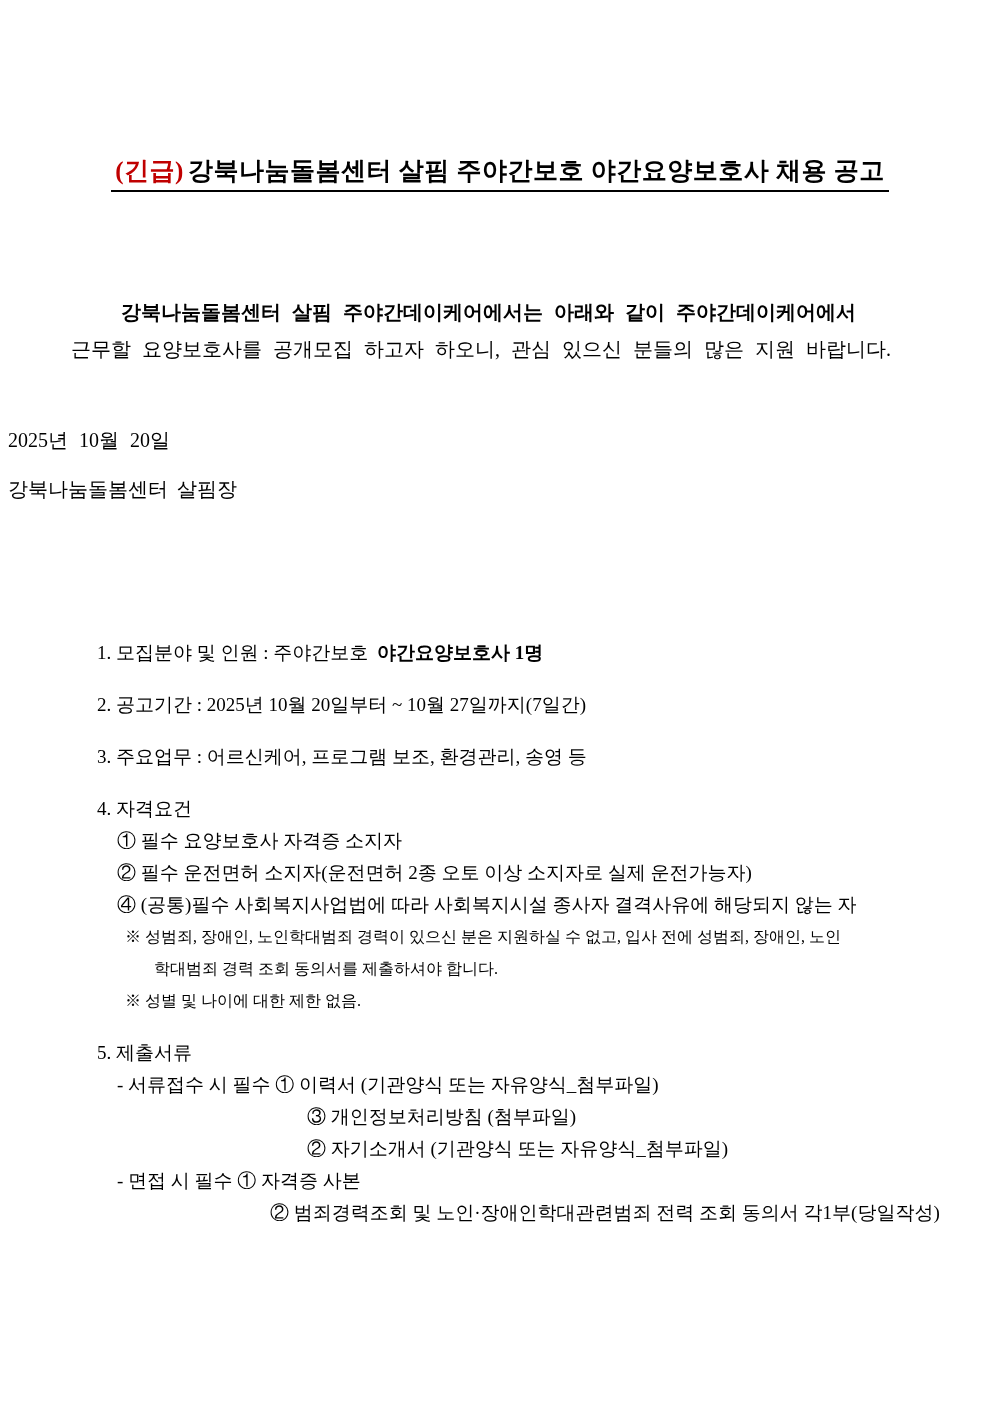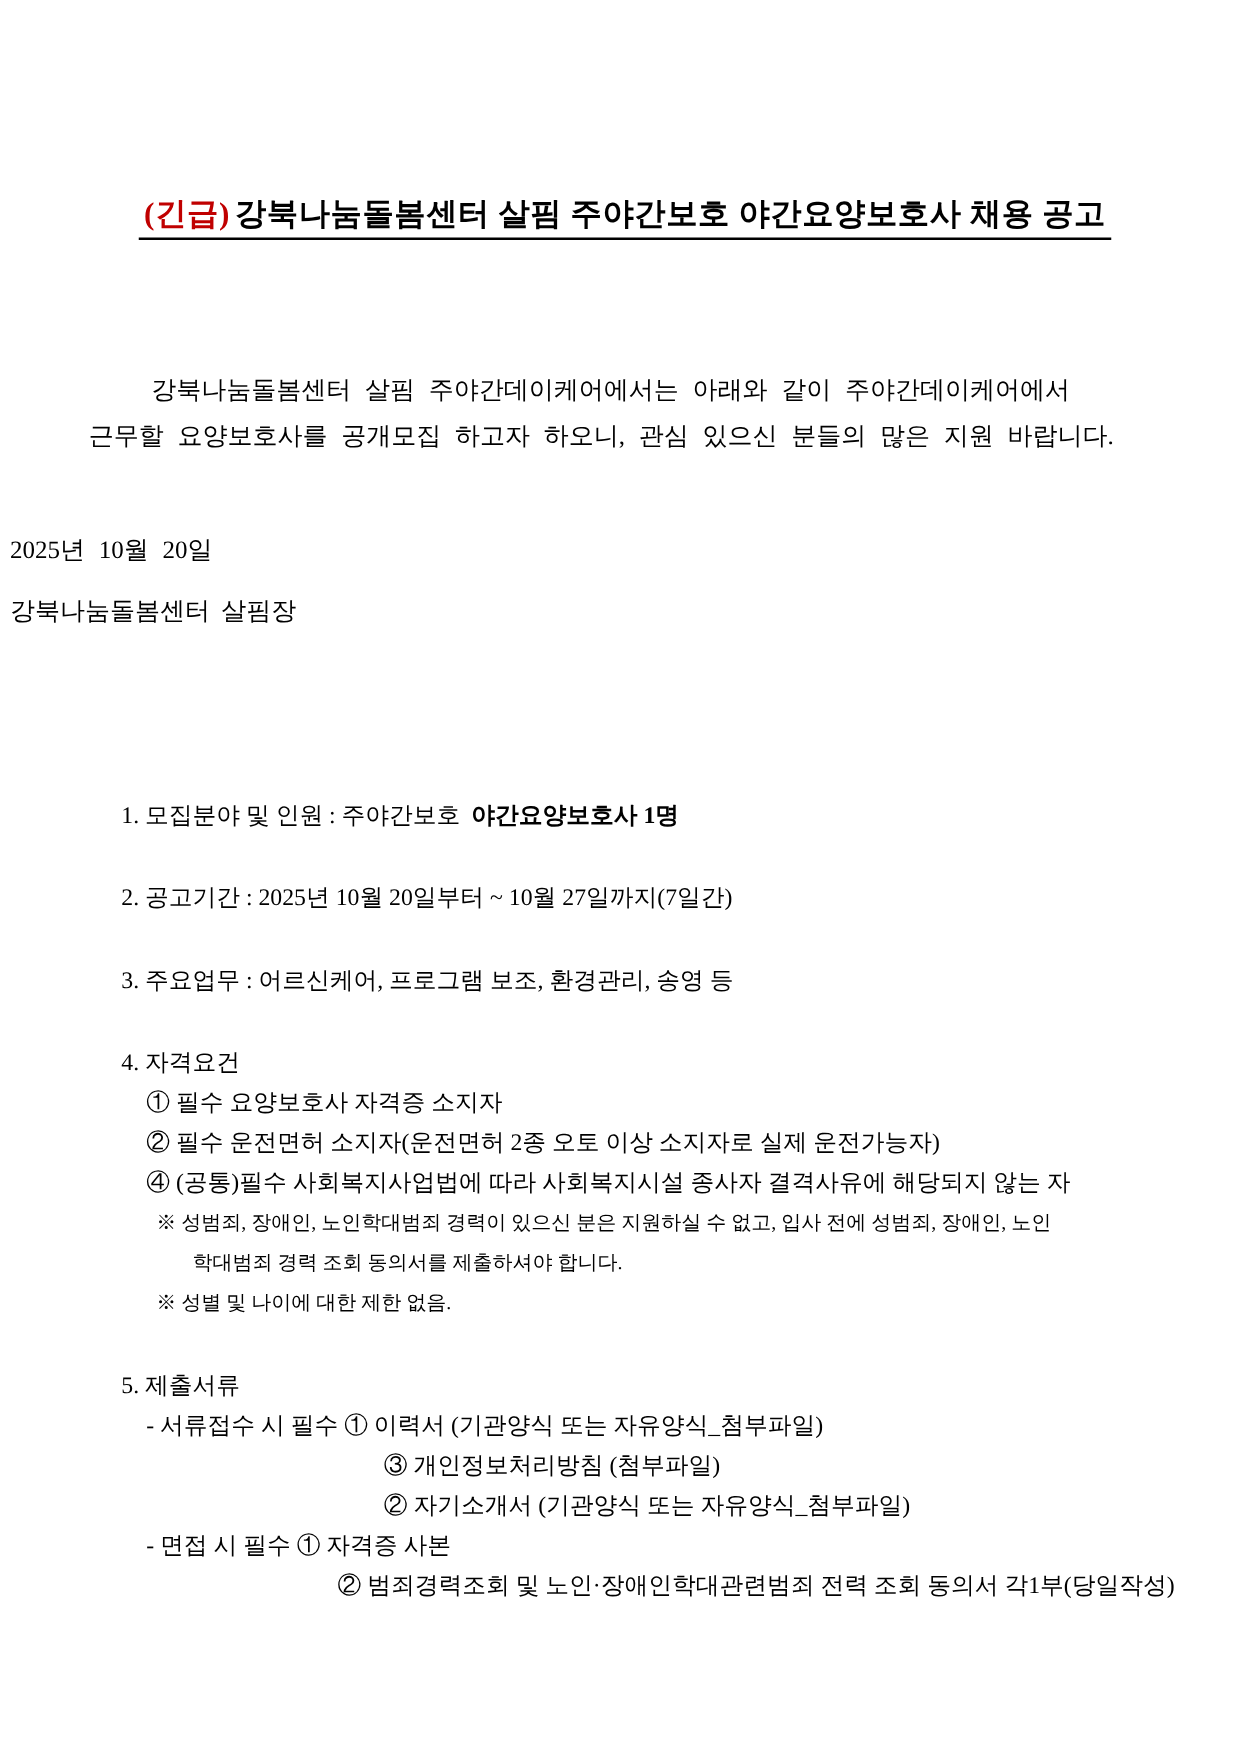--- a/index.html
+++ b/index.html
@@ -27,38 +27,38 @@
   }
   .urgent { font-weight:bold; }
   .intro {
     margin-top:98px;
     padding-left:63px;
     padding-right:85px;
     font-size:20px;
     line-height:33px;
     word-spacing:6px;
   }
-  .intro-line1 { text-indent:50px; }
+  .intro-line1 { text-indent:50px;font-weight:bold; }
   .date-line {
     margin-top:55px;
     padding-right:90px;
     font-size:20px;
     line-height:26px;
     word-spacing:6px;
   }
   .signature-line {
     margin-top:19px;
     text-align:left;
     padding-right:90px;
     font-size:20px;
     line-height:26px;
     word-spacing:4px;
   }
   .body-sections { margin-top:112px; font-size:19px; }
-  .section { margin-top:30px; }
+  .section { margin-top:16px; }
   .section:first-child { margin-top:17px; }
   .line { line-height:28px; white-space:nowrap; }
   .lv0 { padding-left:85px; }
   .lv1 { padding-left:105px; }
   .lv2 { padding-left:133px; }
   .lv3 { padding-left:113px; }
   .lv4 { padding-left:142px; }
   .lv6 { padding-left:295px; }
   .lv7 { padding-left:258px; }
   .small { font-size:16px; line-height:28px; }

